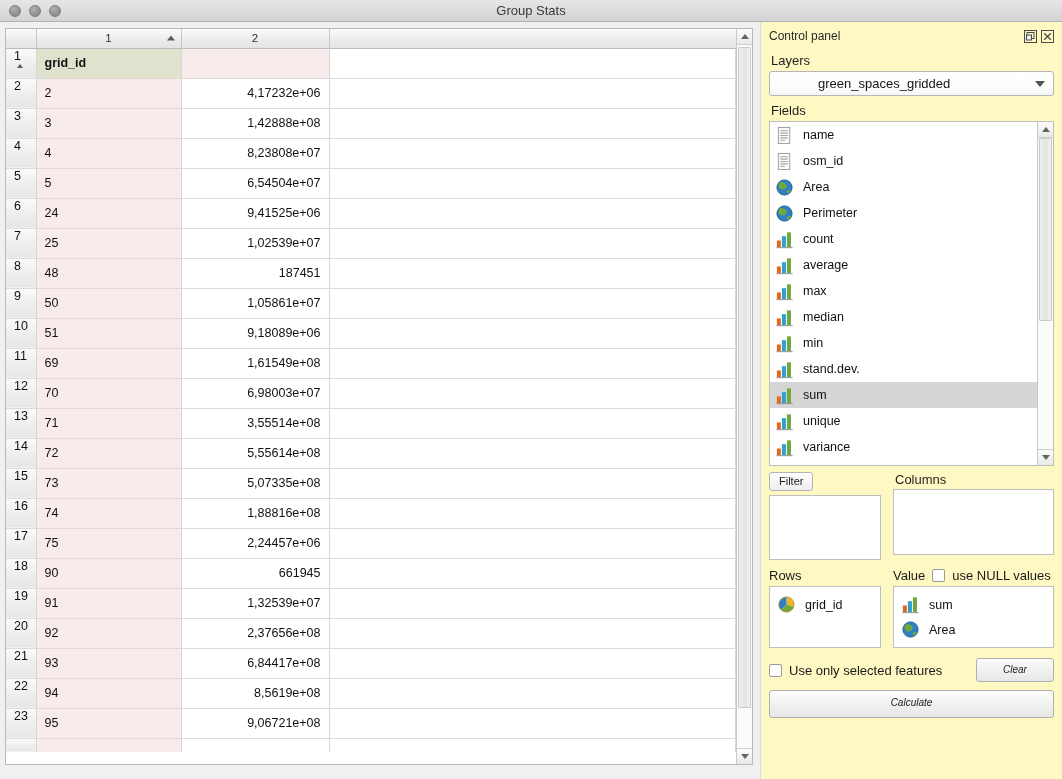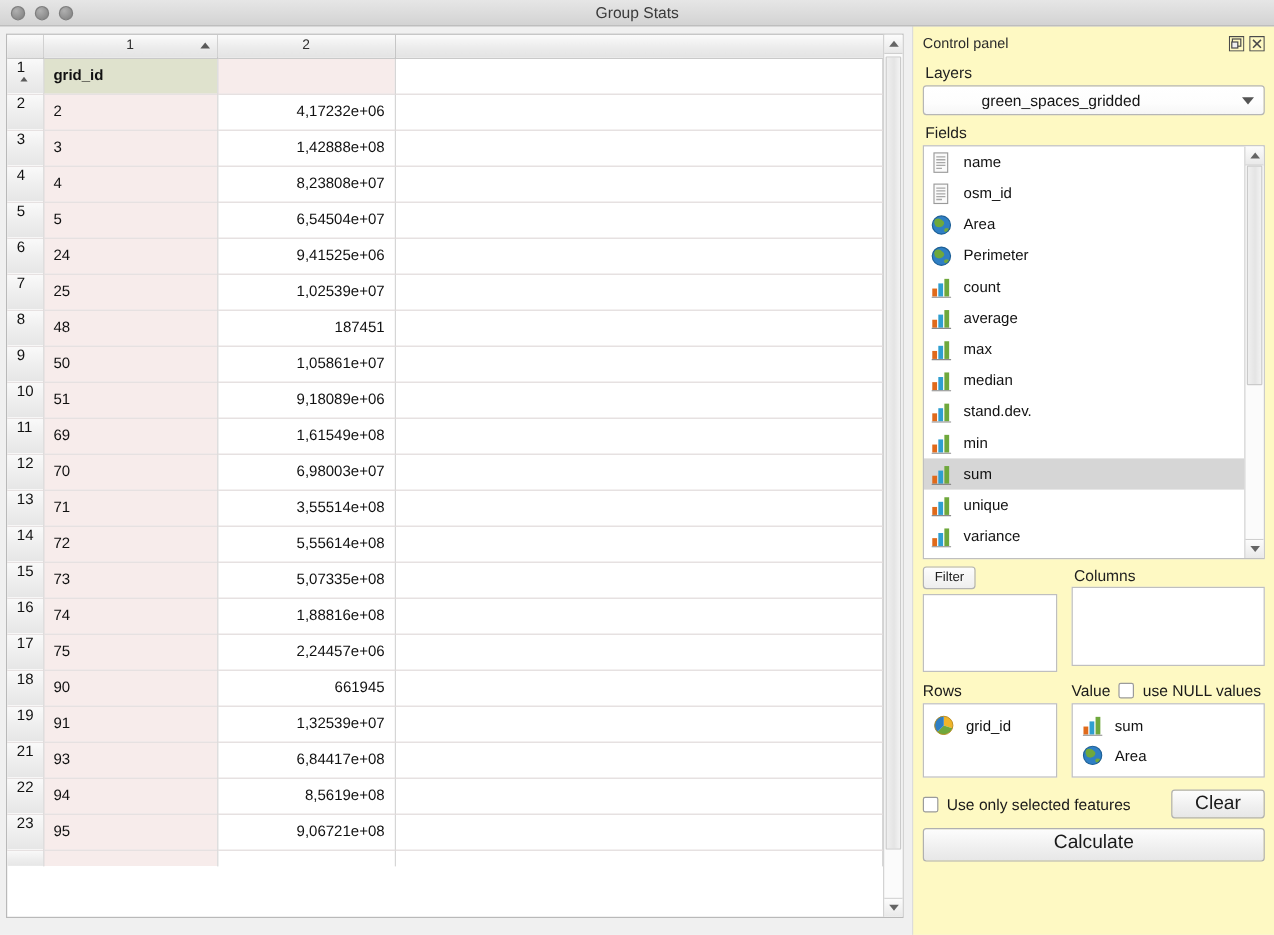--- a/index.html
+++ b/index.html
@@ -295,23 +295,24 @@
   .bottom-row {
     display: flex; align-items: center; margin-top: 10px; gap: 8px;
   }
   .bottom-left {
     flex: 1 1 auto; display: flex; align-items: center; gap: 7px; font-size: 13px;
   }
   .btn {
     background: linear-gradient(to bottom, #fdfdfd, #efefef 60%, #e7e7e7);
     border: 1px solid #b0b0b0;
     border-radius: 3px;
-    font-size: 16px;
+    font-size: 10px;
     color: #1a1a1a;
     text-align: center;
+    font-style: italic;
   }
   .btn.clear { width: 78px; height: 24px; line-height: 22px; flex: 0 0 78px; }
   .btn.calculate { width: 100%; height: 28px; line-height: 23px; margin-top: 8px; }
 </style>
 </head>
 <body>
 
 <div class="window">
 
   <div class="titlebar">
@@ -498,20 +499,28 @@
                 <tr>
                   <td class="rowhdr">
                     <span class="rh-num">19</span>
                   </td>
                   <td class="c1">91</td>
                   <td class="c2">1,32539e+07</td>
                   <td class="tail"></td>
                 </tr>
                 <tr>
                   <td class="rowhdr">
+                    <span class="rh-num">20</span>
+                  </td>
+                  <td class="c1">92</td>
+                  <td class="c2">2,37656e+08</td>
+                  <td class="tail"></td>
+                </tr>
+                <tr>
+                  <td class="rowhdr">
                     <span class="rh-num">21</span>
                   </td>
                   <td class="c1">93</td>
                   <td class="c2">6,84417e+08</td>
                   <td class="tail"></td>
                 </tr>
                 <tr>
                   <td class="rowhdr">
                     <span class="rh-num">22</span>
                   </td>
@@ -648,30 +657,30 @@
               </svg>
               <span>median</span>
             </div>
             <div class="f-row">
               <svg class="f-ico" viewBox="0 0 20 20" width="19" height="19">
                 <rect x="2" y="11" width="4.2" height="7" fill="#e06a1b"></rect>
                 <rect x="7.3" y="6.5" width="4.2" height="11.5" fill="#2f9fd0"></rect>
                 <rect x="12.6" y="2.5" width="4.2" height="15.5" fill="#6fa83c"></rect>
                 <path d="M1.5 18.6h17" stroke="#8a8a8a" stroke-width="1"></path>
               </svg>
+              <span>min</span>
+            </div>
+            <div class="f-row">
+              <svg class="f-ico" viewBox="0 0 20 20" width="19" height="19">
+                <rect x="2" y="11" width="4.2" height="7" fill="#e06a1b"></rect>
+                <rect x="7.3" y="6.5" width="4.2" height="11.5" fill="#2f9fd0"></rect>
+                <rect x="12.6" y="2.5" width="4.2" height="15.5" fill="#6fa83c"></rect>
+                <path d="M1.5 18.6h17" stroke="#8a8a8a" stroke-width="1"></path>
+              </svg>
               <span>stand.dev.</span>
-            </div>
-            <div class="f-row">
-              <svg class="f-ico" viewBox="0 0 20 20" width="19" height="19">
-                <rect x="2" y="11" width="4.2" height="7" fill="#e06a1b"></rect>
-                <rect x="7.3" y="6.5" width="4.2" height="11.5" fill="#2f9fd0"></rect>
-                <rect x="12.6" y="2.5" width="4.2" height="15.5" fill="#6fa83c"></rect>
-                <path d="M1.5 18.6h17" stroke="#8a8a8a" stroke-width="1"></path>
-              </svg>
-              <span>min</span>
             </div>
             <div class="f-row selected">
               <svg class="f-ico" viewBox="0 0 20 20" width="19" height="19">
                 <rect x="2" y="11" width="4.2" height="7" fill="#e06a1b"></rect>
                 <rect x="7.3" y="6.5" width="4.2" height="11.5" fill="#2f9fd0"></rect>
                 <rect x="12.6" y="2.5" width="4.2" height="15.5" fill="#6fa83c"></rect>
                 <path d="M1.5 18.6h17" stroke="#8a8a8a" stroke-width="1"></path>
               </svg>
               <span>sum</span>
             </div>

